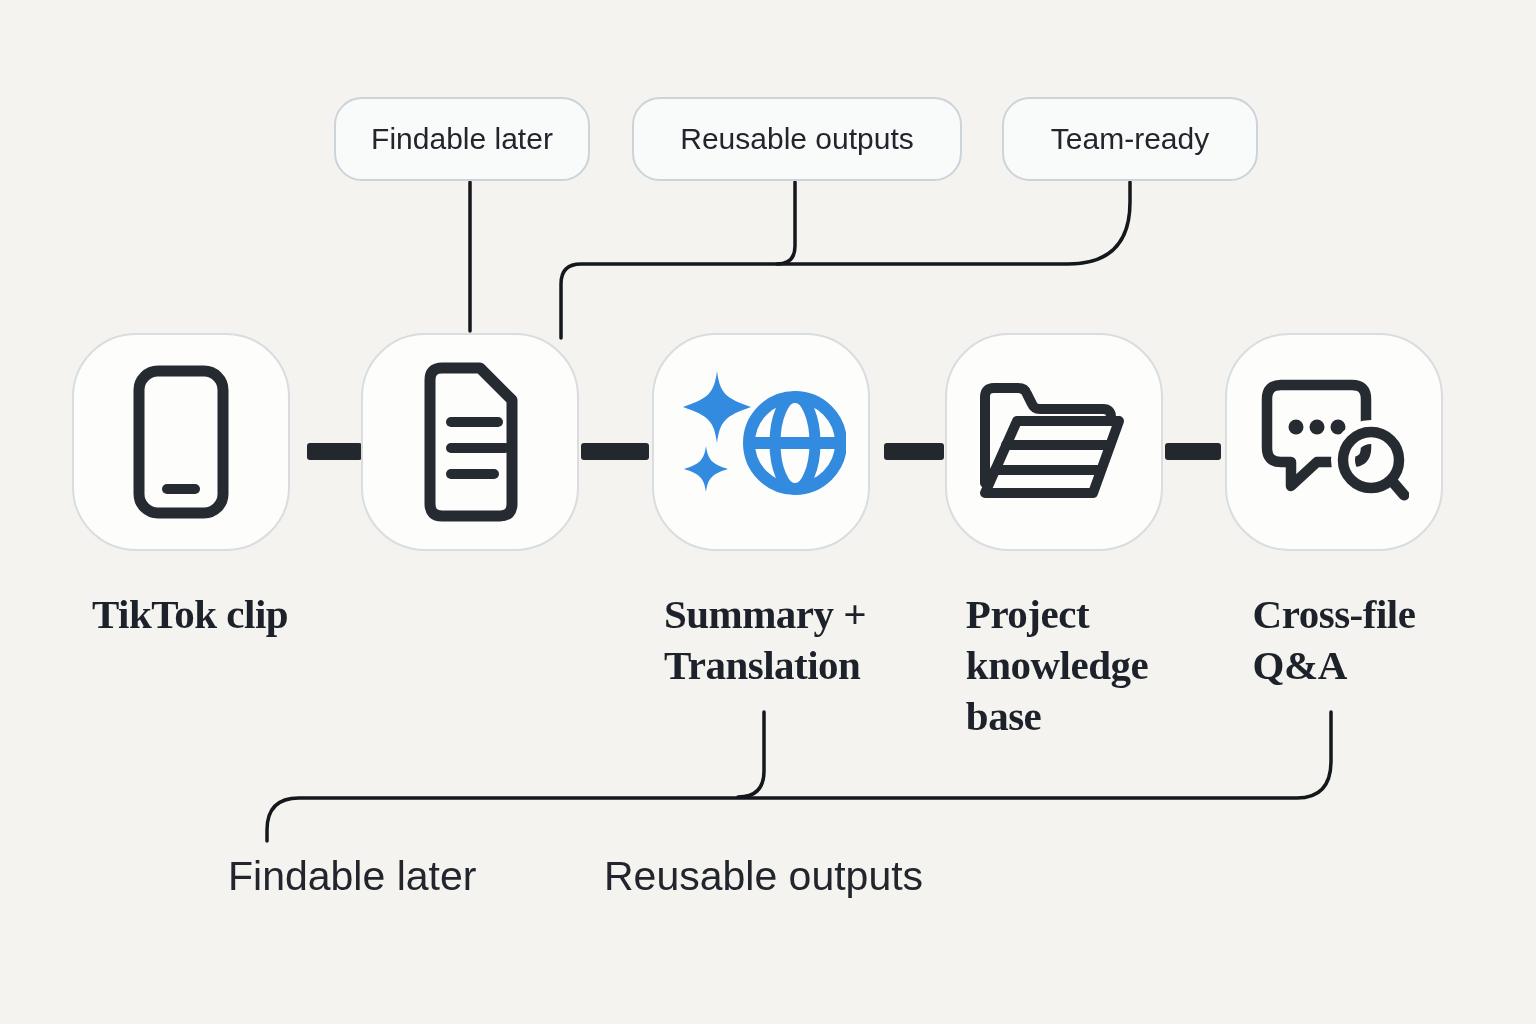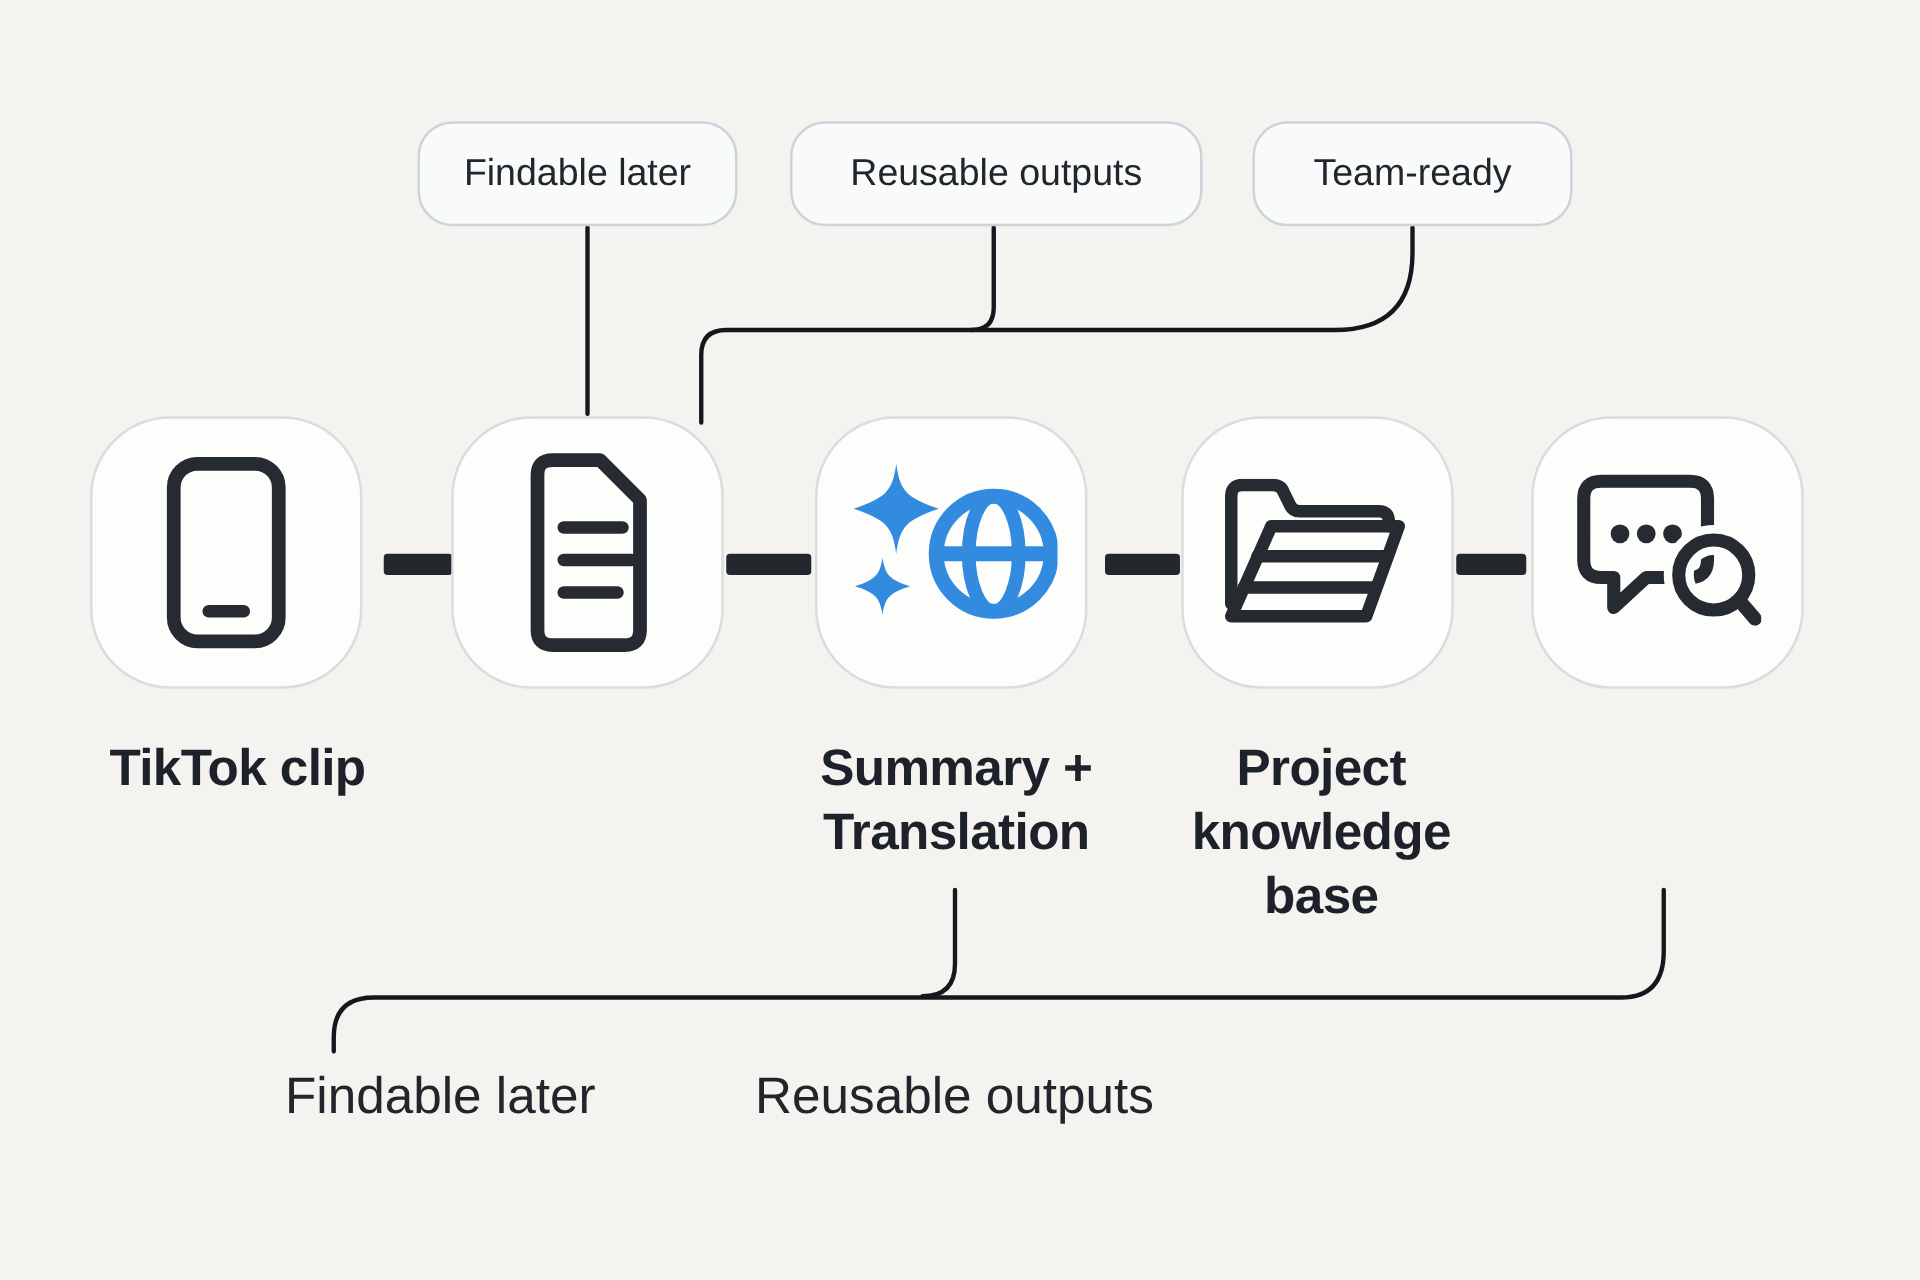--- a/index.html
+++ b/index.html
@@ -25,22 +25,22 @@
     display:flex;align-items:center;justify-content:center;
   }
   .n1{left:72px}.n2{left:361px}.n3{left:652px}.n4{left:945px}.n5{left:1225px}
   .bar{position:absolute;top:443px;height:17px;background:#23272e;border-radius:3px}
   .b1{left:307px;width:55px}
   .b2{left:581px;width:68px}
   .b3{left:884px;width:60px}
   .b4{left:1165px;width:56px}
   .nodelabel{
     position:absolute;top:589px;transform:translateX(-50%);
-    text-align:center;font-weight:bold;font-size:41px;line-height:1.24;
-    color:#1d222a;white-space:pre-line;letter-spacing:-0.5px;
+    font-weight:bold;font-size:41px;line-height:1.24;
+    color:#1d222a;white-space:pre-line;letter-spacing:-0.5px;font-family:Liberation Serif, serif;
   }
   .l1{left:190px}.l2{left:470px}.l3{left:765px}.l4{left:1057px}.l5{left:1334px}
   .bottomlabel{position:absolute;top:853px;font-size:41px;color:#22262c;white-space:nowrap}
   .bl1{left:228px}.bl2{left:604px}
   .icon{display:block}
 </style>
 </head>
 <body>
 
 <div class="canvas">
@@ -141,17 +141,19 @@
       <line x1="133" y1="103" x2="145" y2="117" stroke="#262a31" stroke-width="11" stroke-linecap="round"></line>
     </svg>
   </div>
 
   <div class="nodelabel l1">TikTok clip</div>
   <div class="nodelabel l4">Project
 knowledge
 base</div>
   <div class="nodelabel l3">Summary +
 Translation</div>
+  <div class="nodelabel l5">Cross-file
+Q&amp;A</div>
 
   <div class="bottomlabel bl1">Findable later</div>
   <div class="bottomlabel bl2">Reusable outputs</div>
 
 </div>
 
 </body></html>

